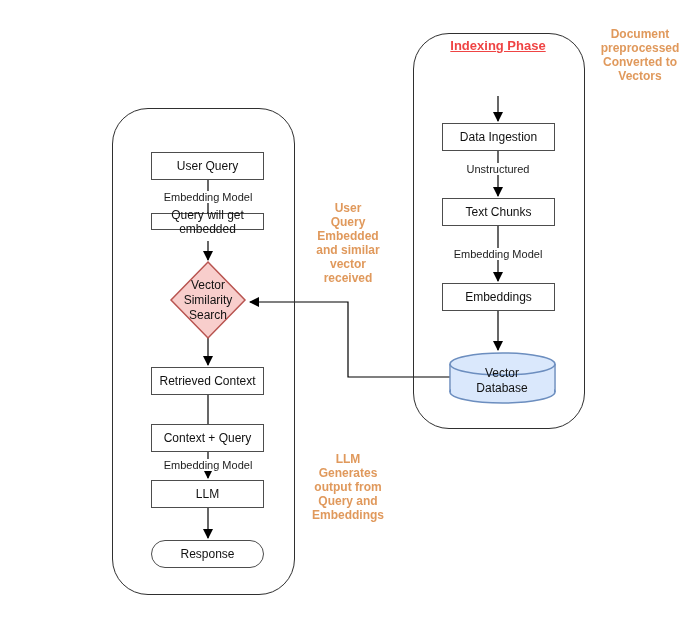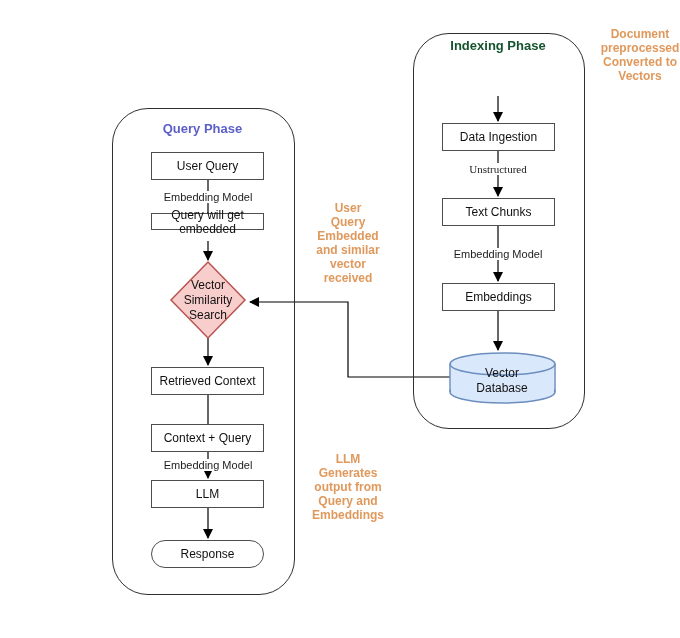--- a/index.html
+++ b/index.html
@@ -18,21 +18,21 @@
     border-radius: 36px;
     background: transparent;
   }
   .phase-title {
     position: absolute;
     font-size: 13px;
     font-weight: bold;
     text-align: center;
   }
   .phase-title.query { color: #5B5FC7; }
-  .phase-title.indexing { color: #14532d; }
+  .phase-title.indexing { color: #ef4444; text-decoration: underline; }
   .node {
     position: absolute;
     box-sizing: border-box;
     background: #ffffff;
     border: 1.5px solid #4d4d4d;
     display: flex;
     align-items: center;
     justify-content: center;
     text-align: center;
     font-size: 12px;
@@ -100,40 +100,39 @@
     <g>
       <ellipse cx="502.5" cy="392" rx="52.5" ry="11" fill="#DAE8FC" stroke="#6C8EBF" stroke-width="1.5"></ellipse>
       <rect x="451" y="363" width="103" height="29" fill="#DAE8FC"></rect>
       <line x1="450" y1="364" x2="450" y2="392" stroke="#6C8EBF" stroke-width="1.5"></line>
       <line x1="555" y1="364" x2="555" y2="392" stroke="#6C8EBF" stroke-width="1.5"></line>
       <ellipse cx="502.5" cy="364" rx="52.5" ry="11" fill="#DAE8FC" stroke="#6C8EBF" stroke-width="1.5"></ellipse>
     </g>
   </svg>
 
   <div class="phase" style="left:112px; top:108px; width:181px; height:485px;"></div>
-  <div class="phase-title query" style="left:112px; top:121px; width:181px;">Query Phase</div>
 
   <div class="node" style="left:151px; top:152px; width:113px; height:28px;">User Query</div>
   <div class="flow-label" style="left:208px; top:191px;">Embedding Model</div>
   <div class="node" style="left:151px; top:213px; width:113px; height:17px;">Query will get
 embedded</div>
   <div class="shape-text" style="left:208px; top:300px; width:72px;">Vector
 Similarity
 Search</div>
   <div class="node" style="left:151px; top:424px; width:113px; height:28px;">Context + Query</div>
   <div class="node" style="left:151px; top:367px; width:113px; height:28px;">Retrieved Context</div>
   <div class="flow-label" style="left:208px; top:459px;">Embedding Model</div>
   <div class="node" style="left:151px; top:480px; width:113px; height:28px;">LLM</div>
   <div class="node" style="left:151px; top:540px; width:113px; height:28px;border-radius:14px;">Response</div>
 
   <div class="phase" style="left:413px; top:33px; width:170px; height:394px;"></div>
   <div class="phase-title indexing" style="left:413px; top:38px; width:170px;">Indexing Phase</div>
 
   <div class="node" style="left:442px; top:123px; width:113px; height:28px;">Data Ingestion</div>
-  <div class="flow-label" style="left:498px; top:163px;font-family:Liberation Serif, serif;">Unstructured</div>
+  <div class="flow-label" style="left:498px; top:163px;">Unstructured</div>
   <div class="node" style="left:442px; top:198px; width:113px; height:28px;">Text Chunks</div>
   <div class="flow-label" style="left:498px; top:248px;">Embedding Model</div>
   <div class="node" style="left:442px; top:283px; width:113px; height:28px;">Embeddings</div>
   <div class="shape-text" style="left:502px; top:381px; width:90px;">Vector
 Database</div>
 
   <div class="annotation" style="left:640px; top:27px; width:90px;">Document
 preprocessed
 Converted to
 Vectors</div>

